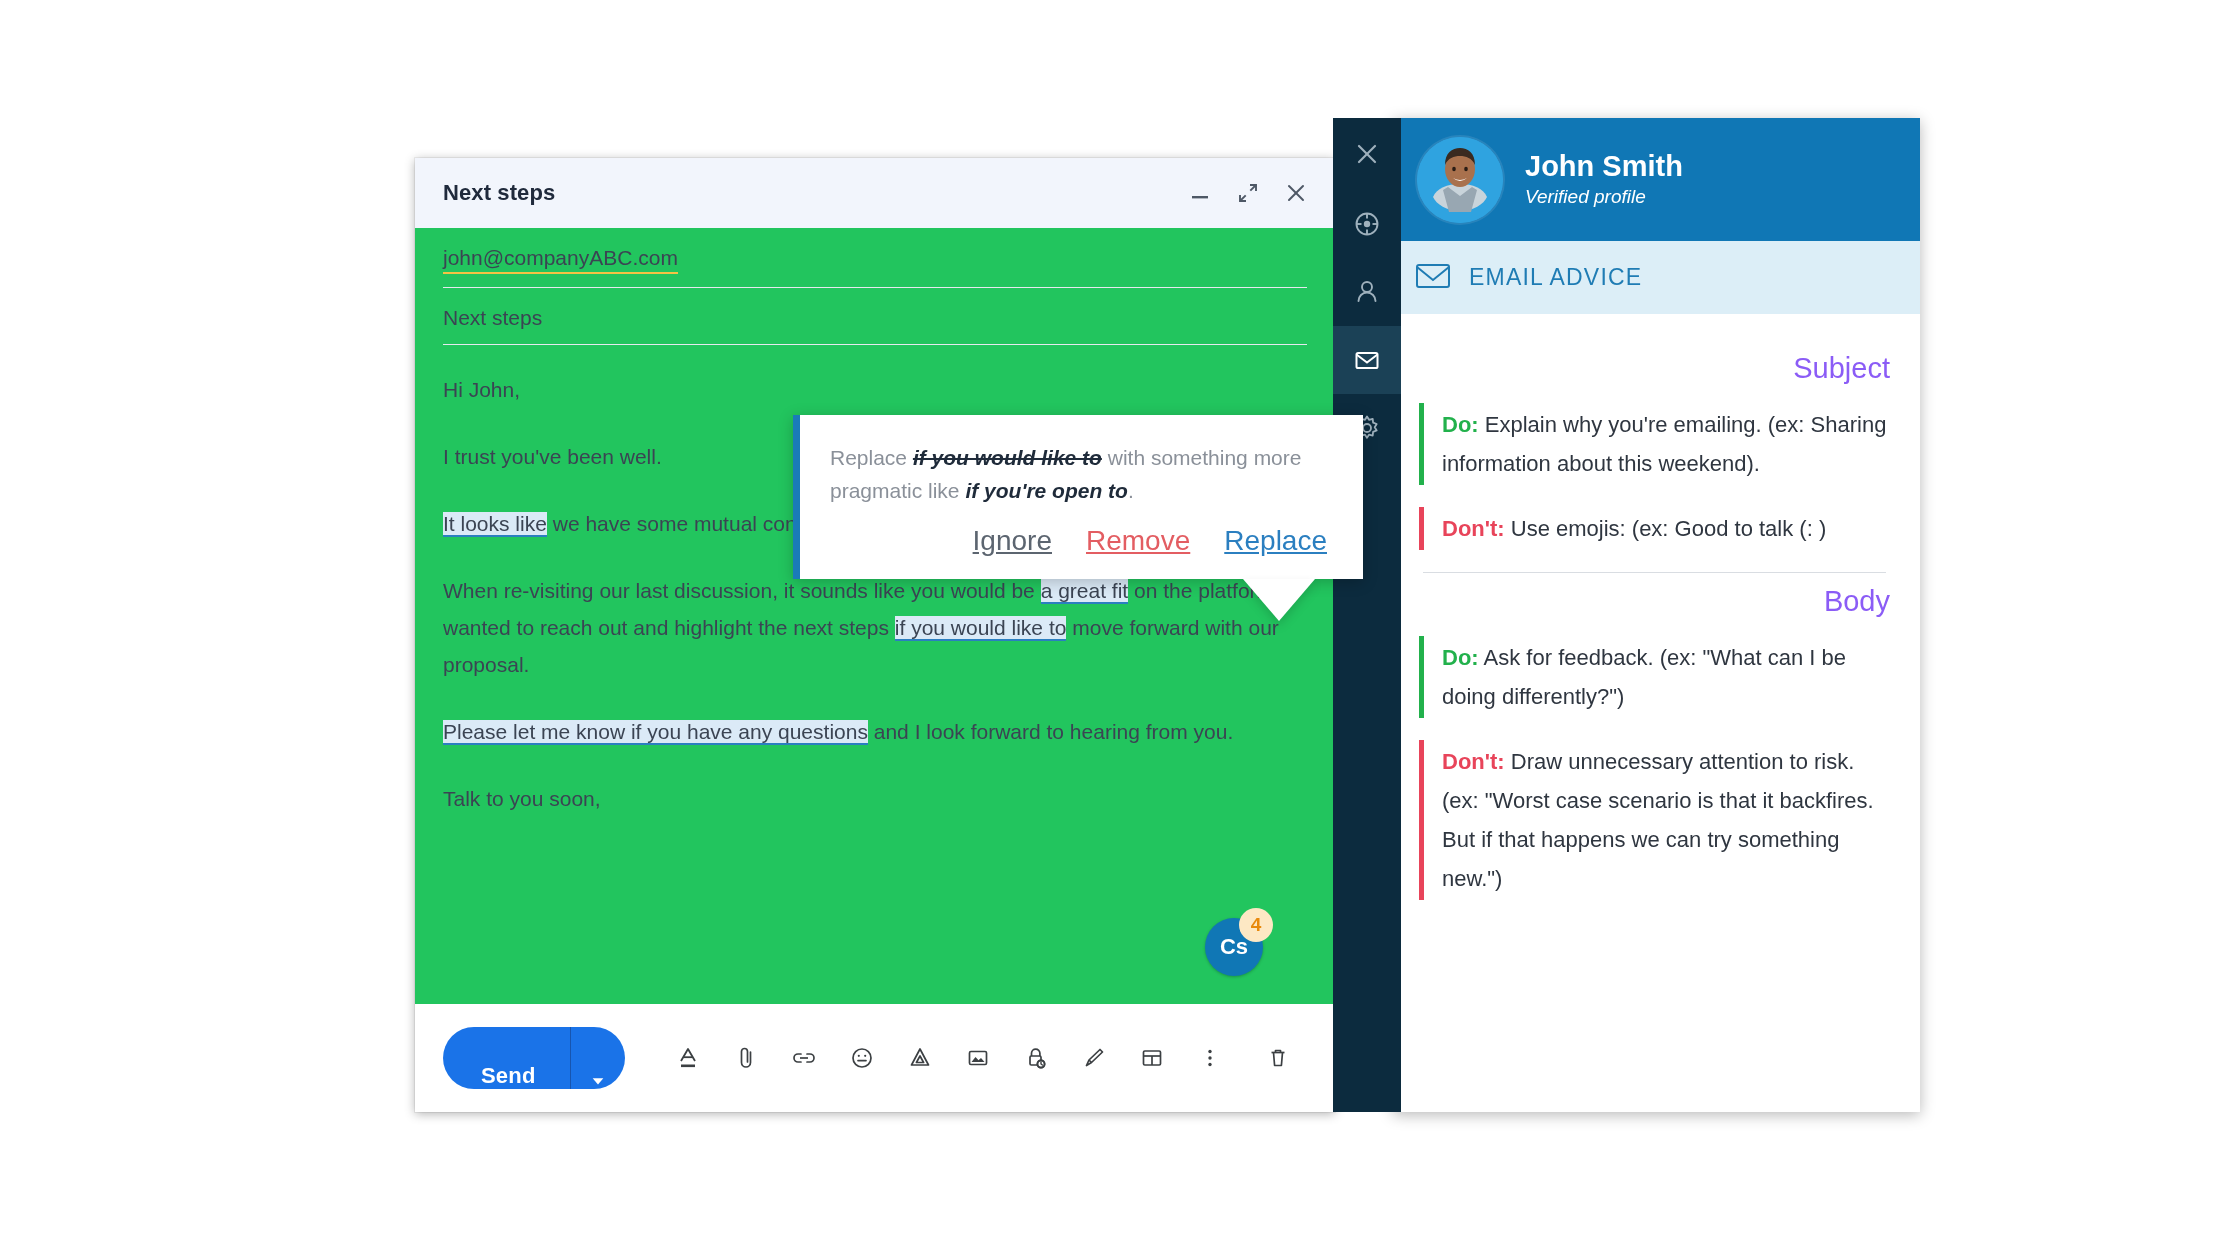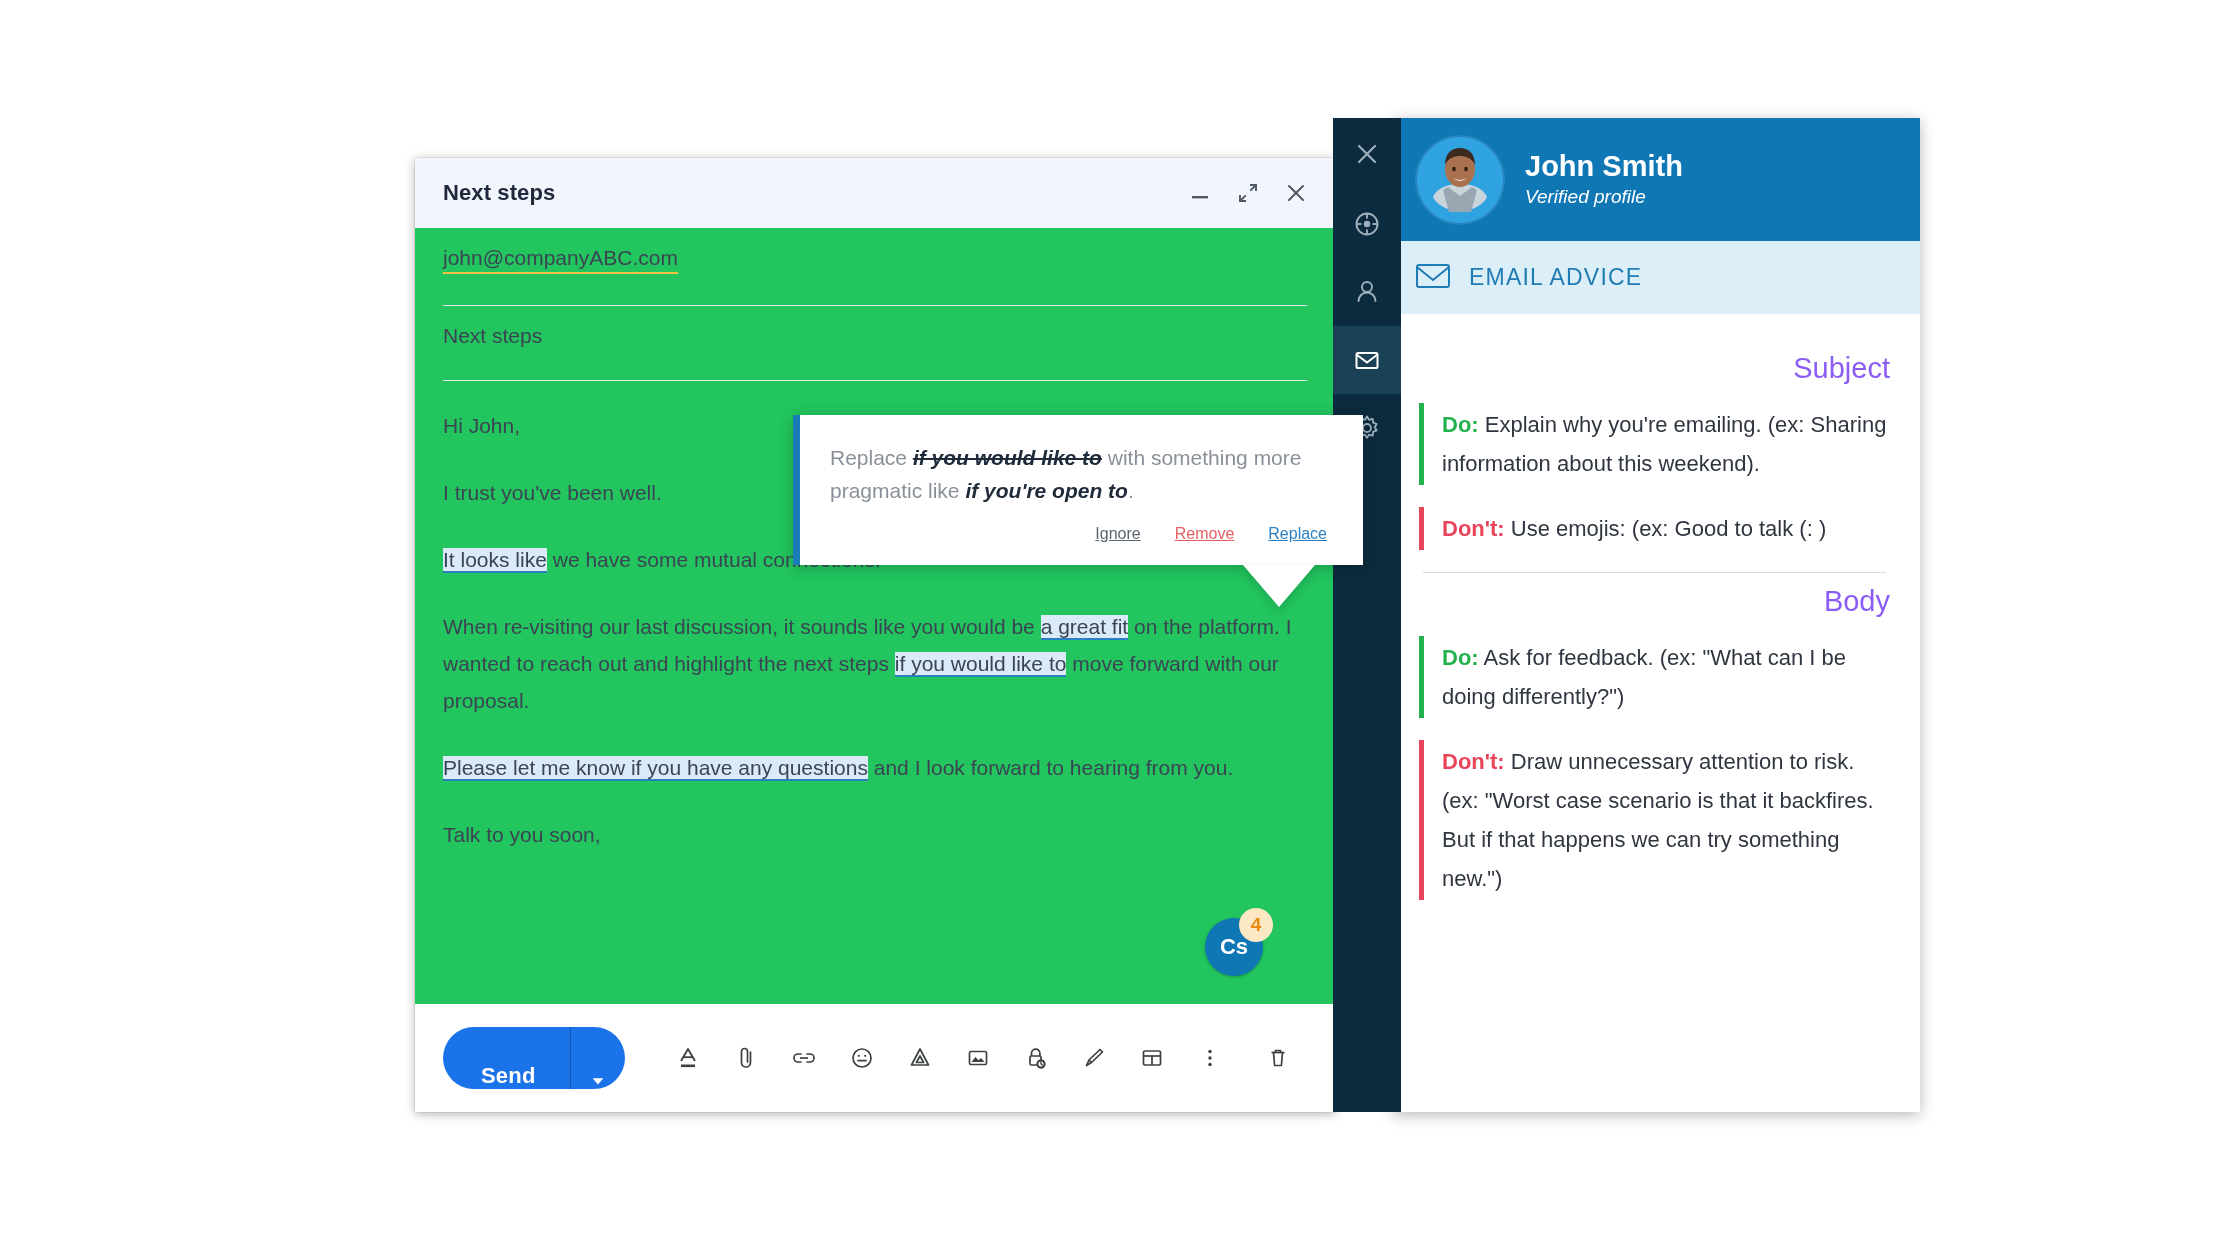--- a/index.html
+++ b/index.html
@@ -28,21 +28,21 @@
     box-sizing:border-box;
   }
   .compose-title{
     font-size:22px;font-weight:bold;color:#202a3c;letter-spacing:.1px;
   }
   .win-ctrls{margin-left:auto;display:flex;align-items:center;gap:26px;color:#4e5866;}
   .win-ctrls .ic{width:22px;height:22px;display:block;}
 
   .field-row{
     margin:0 28px;
-    padding:18px 0 32px 0;
+    padding:18px 0 14px 0;
     border-bottom:1px solid #e6e9ee;
     font-size:21px;color:#3b4453;
   }
   .field-to{position:relative;display:inline-block;padding-bottom:3px;}
   .field-to .underline{
     position:absolute;left:0;right:0;bottom:-1px;height:2px;background:#f5c244;
   }
   .field-subject{font-size:21px;color:#3b4453;}
 
   .body-area{
@@ -116,21 +116,21 @@
   .pop-text .strike{
     color:#1f2b3a;font-weight:bold;font-style:italic;text-decoration:line-through;
   }
   .pop-text .sugg{
     color:#1f2b3a;font-weight:bold;font-style:italic;
   }
   .pop-actions{
     display:flex;justify-content:flex-end;gap:34px;margin-top:18px;
   }
   .pop-actions a{
-    font-size:16px;text-decoration:underline;cursor:pointer;
+    font-size:28px;text-decoration:underline;cursor:pointer;
   }
   .act-ignore{color:#5c6570;}
   .act-remove{color:#e35d62;}
   .act-replace{color:#2b7fc0;}
   .pop-tail{
     position:absolute;left:443px;top:100%;
     width:0;height:0;
     border-left:36px solid transparent;
     border-right:36px solid transparent;
     border-top:42px solid #ffffff;

